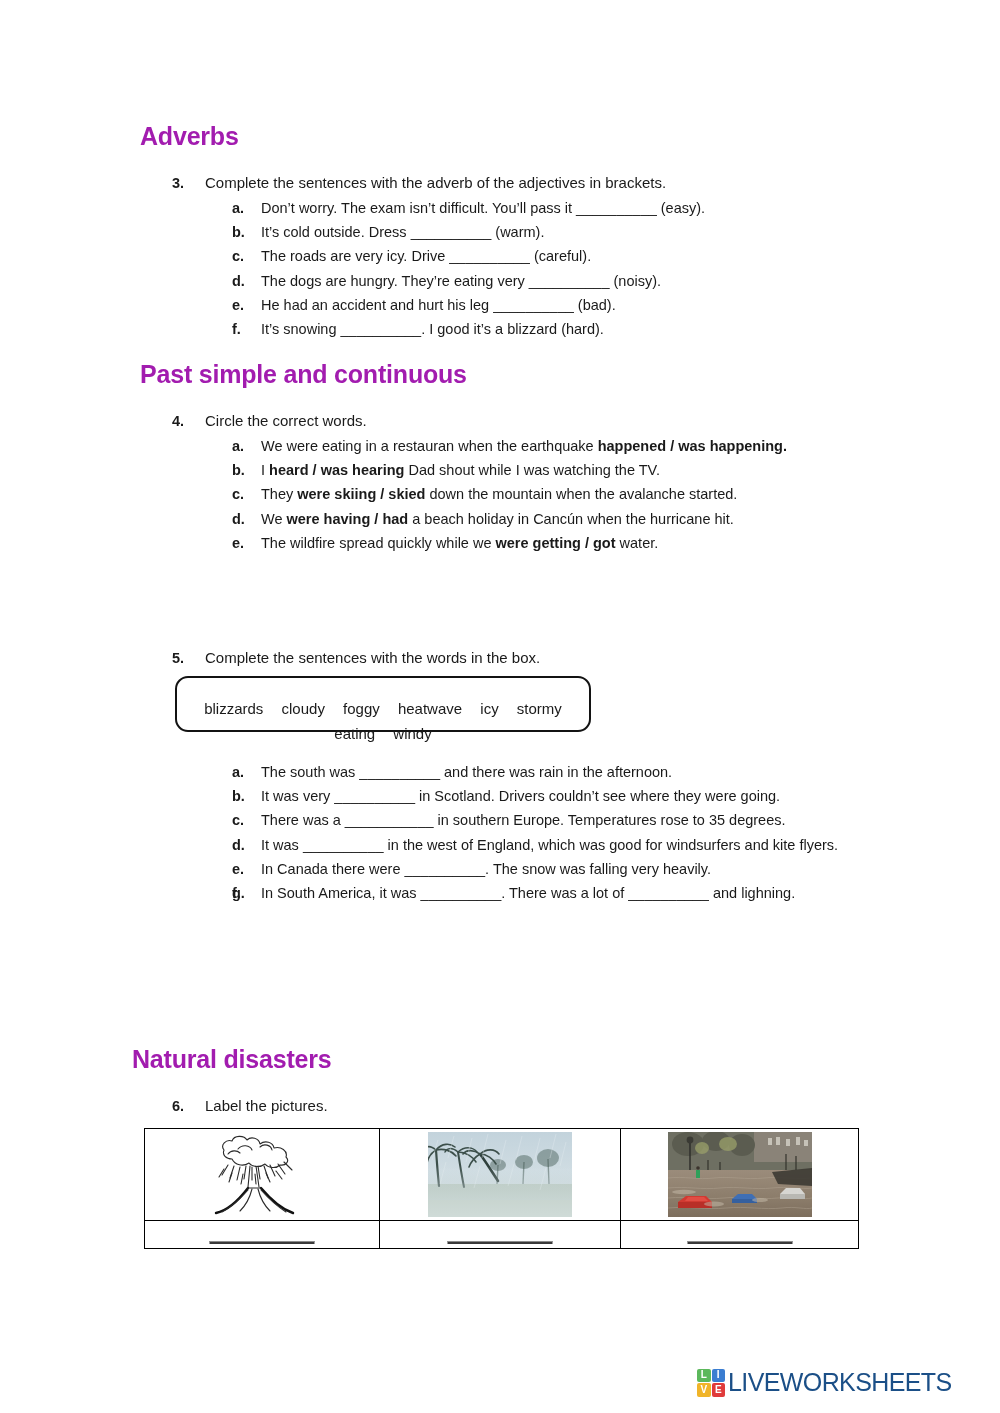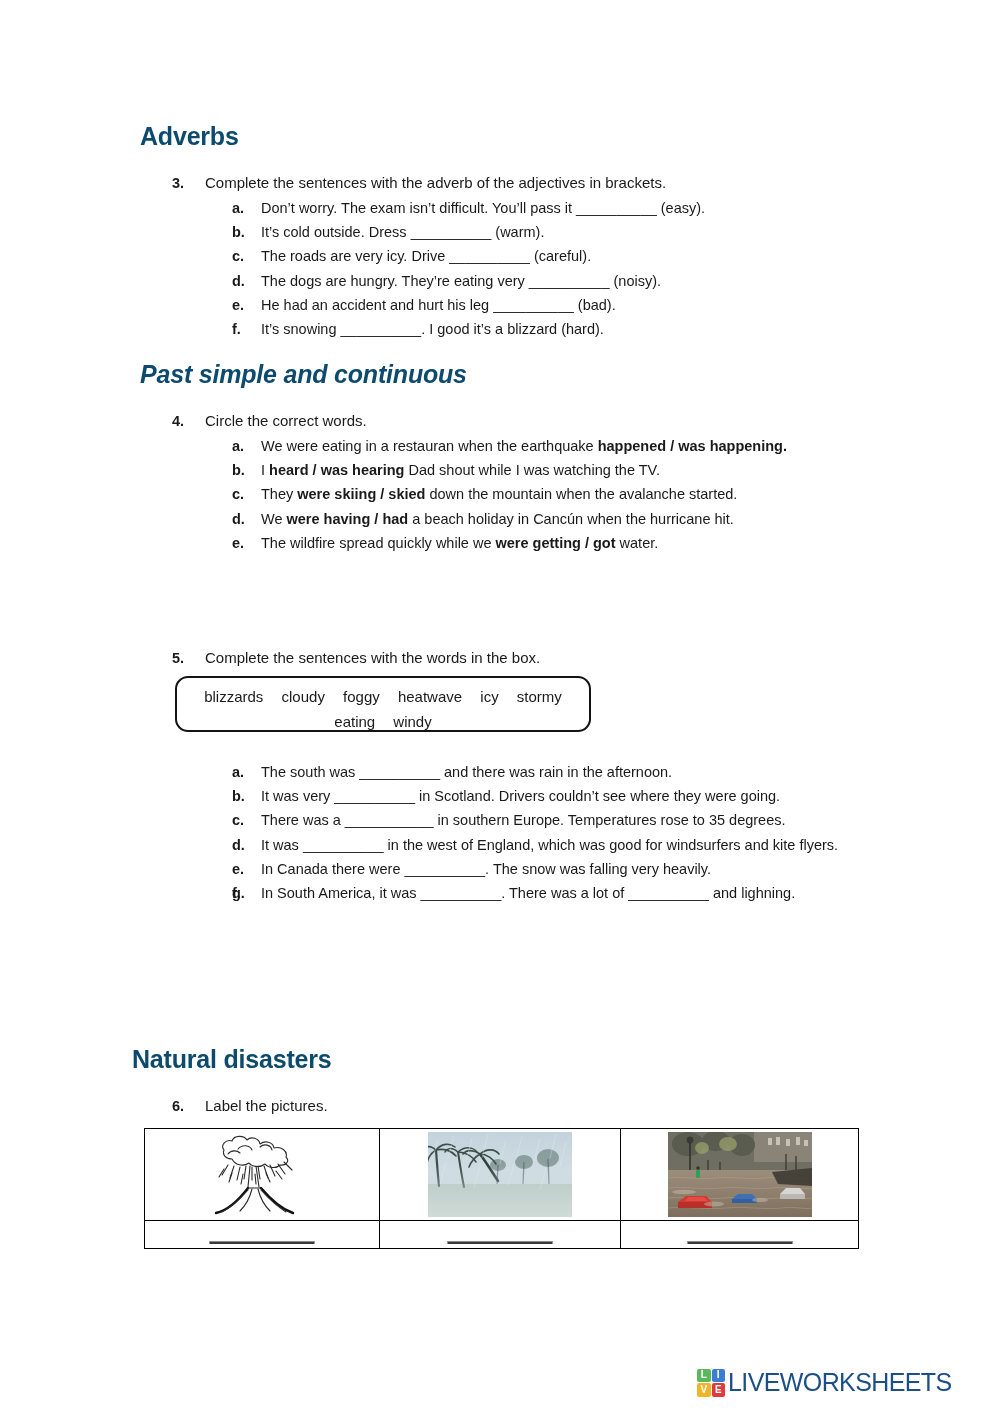--- a/index.html
+++ b/index.html
@@ -22,21 +22,21 @@
     height: 1413px;
     overflow: hidden;
   }
 
   
   .section-title {
     position: absolute;
     font-size: 25px;
     font-weight: bold;
     letter-spacing: -0.2px;
-    color: #0c4a6e;
+    color: #a21caf;
     white-space: nowrap;
   }
 
   
   .exercise {
     position: absolute;
     left: 172px;
     width: 700px;
   }
   .ex-head {
@@ -86,21 +86,21 @@
     height: 56px;
     border: 2px solid #131313;
     border-radius: 13px;
     box-sizing: border-box;
   }
   .wordbox-row {
     text-align: center;
     font-size: 15px;
     line-height: 25px;
   }
-  .wordbox-row:first-child { margin-top: 6px; }
+  .wordbox-row:first-child { margin-top: 18px; }
   .word { margin: 0 7px; white-space: nowrap; }
 
   
   .pic-table {
     position: absolute;
     left: 144px;
     top: 1128px;
     width: 711px;
     border-collapse: collapse;
     table-layout: fixed;
@@ -211,21 +211,21 @@
         <span class="item-letter">e.</span>
         <span class="item-text">He had an accident and hurt his leg __________ (bad).</span>
       </div>
       <div class="item">
         <span class="item-letter">f.</span>
         <span class="item-text">It’s snowing __________. I good it’s a blizzard (hard).</span>
       </div>
     </div>
   </div>
 
-  <div class="section-title" style="left:140px; top:360px;font-style:italic;">Past simple and continuous</div>
+  <div class="section-title" style="left:140px; top:360px;">Past simple and continuous</div>
 
   <div class="exercise" style="top:412px;">
     <div class="ex-head">
       <span class="ex-num">4.</span>
       <span class="ex-instruction">Circle the correct words.</span>
     </div>
     <div class="items">
       <div class="item">
         <span class="item-letter">a.</span>
         <span class="item-text"><span>We were eating in a restauran when the earthquake </span><b>happened / was happening.</b><span></span></span>

